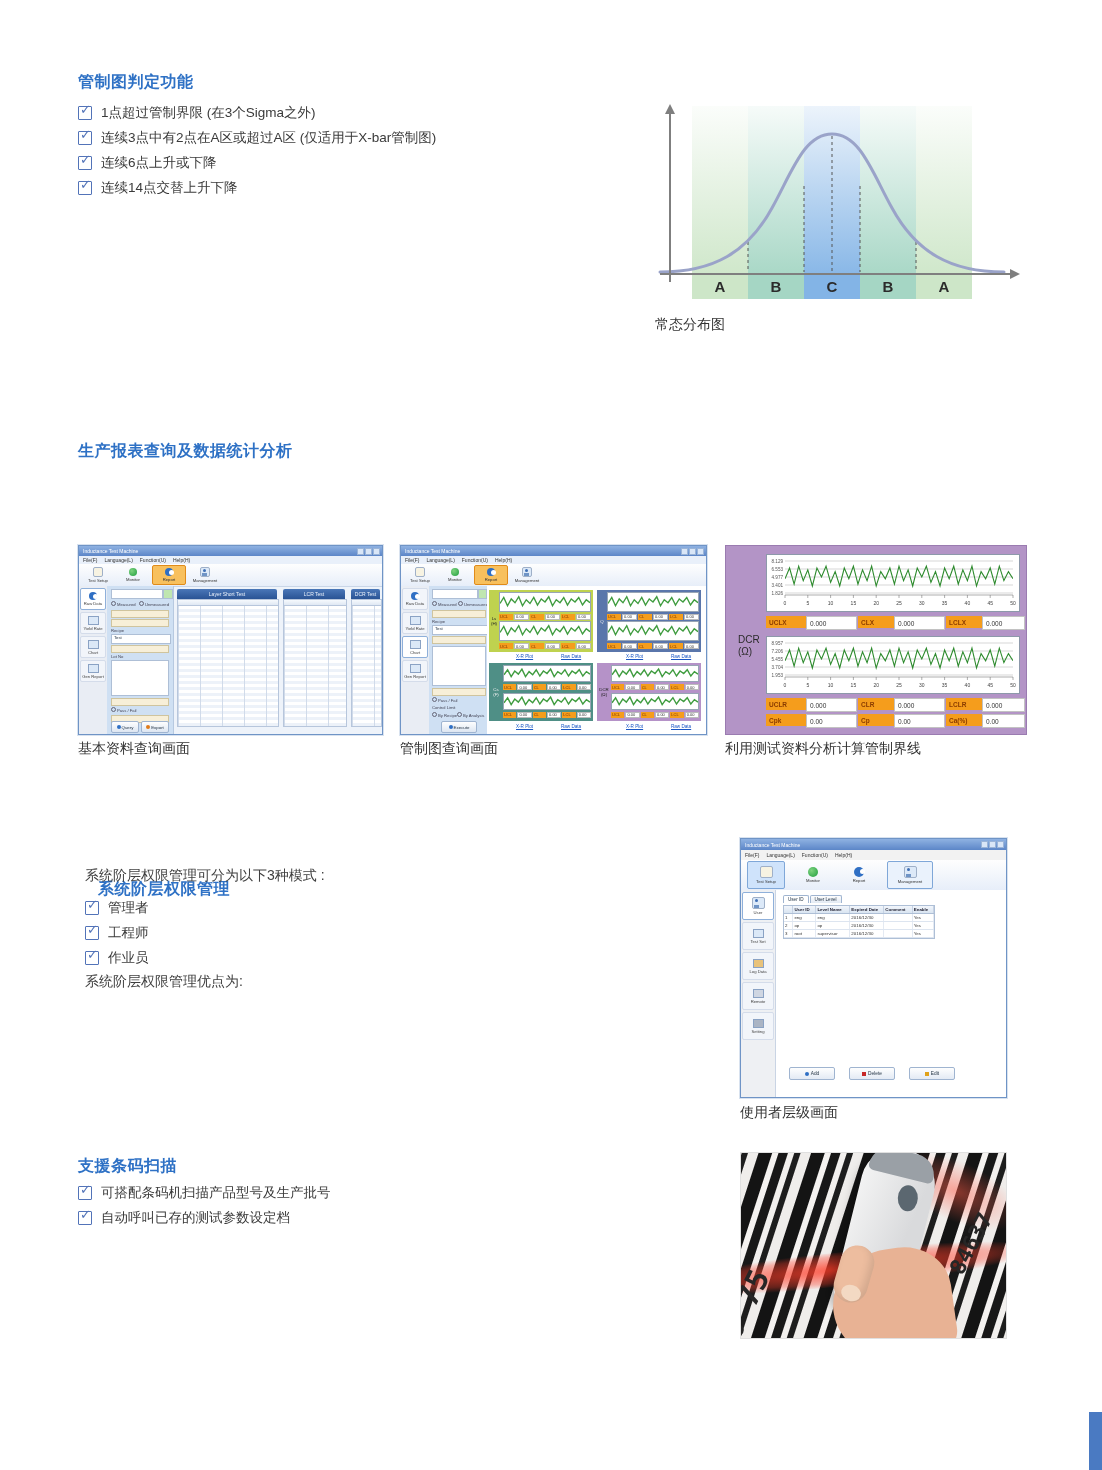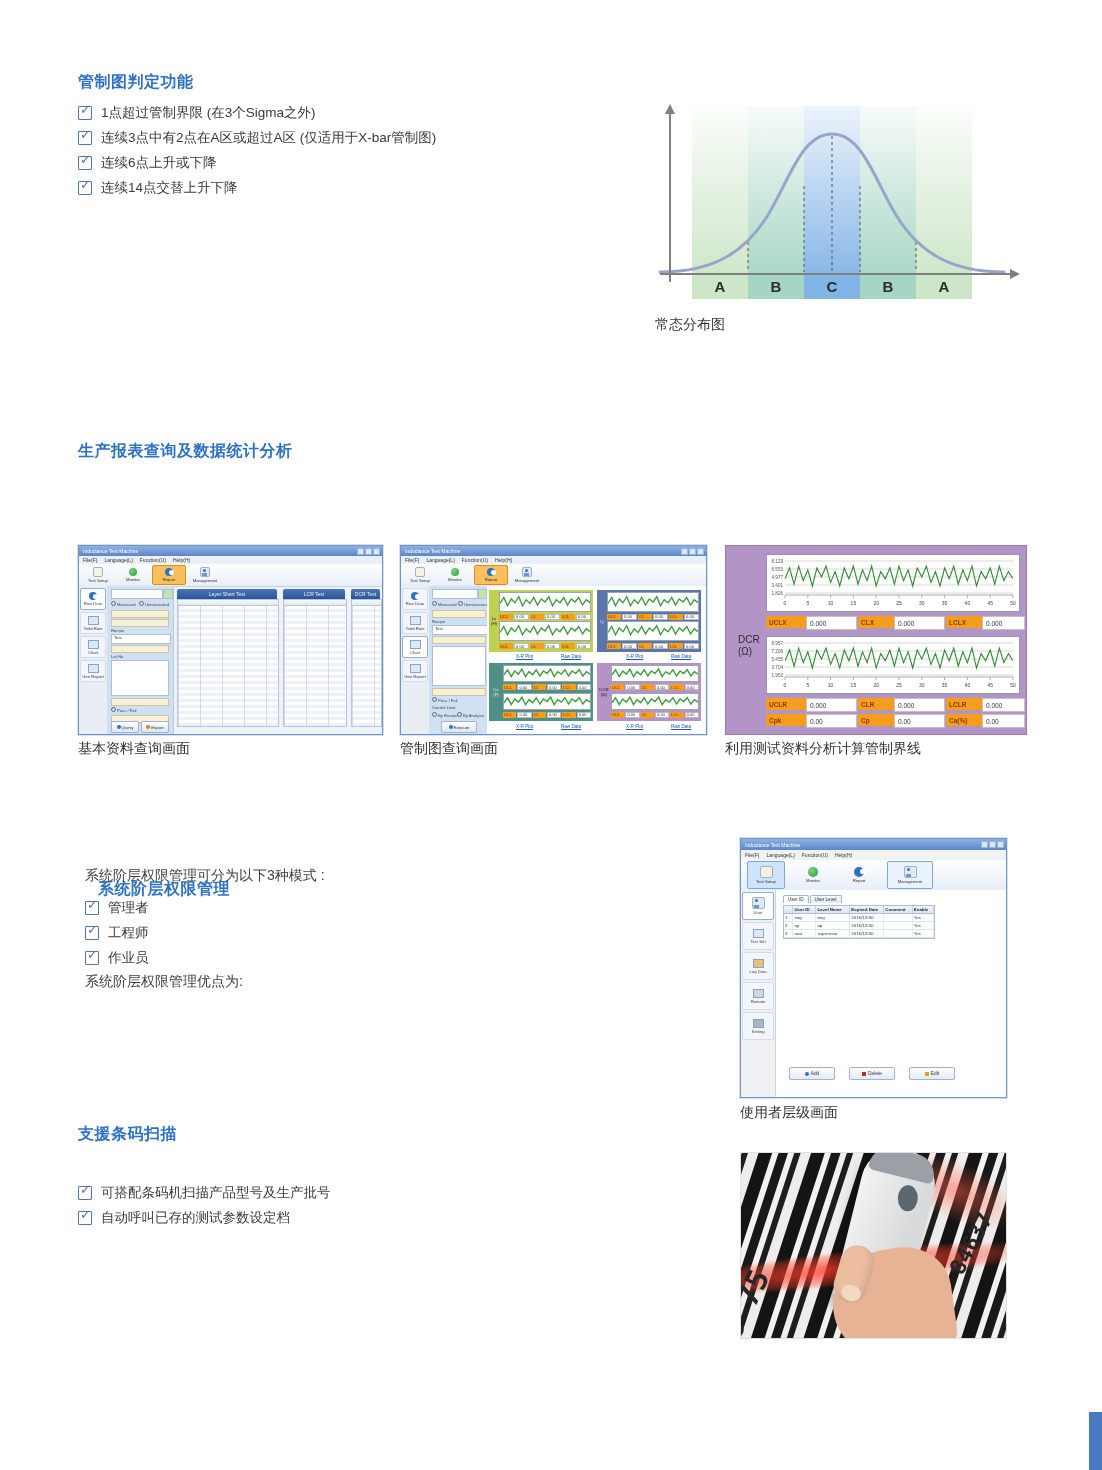--- a/index.html
+++ b/index.html
@@ -724,21 +724,21 @@
         <span class="sq" style="background:#c62828;"></span>
         <span>Delete</span>
       </div>
     <div class="ubtn" style="left:168px;top:228px;">
         <span class="sq" style="background:#e0a21a;"></span>
         <span>Edit</span>
       </div>
   </div>
   <div class="abs caption" style="left:740px;top:1104px;">使用者层级画面</div>
 
-  <div class="abs sec-title" style="left:78px;top:1124px;">支援条码扫描</div>
+  <div class="abs sec-title" style="left:78px;top:1156px;">支援条码扫描</div>
   <div class="abs" style="left:78px;top:1180px;">
     <div class="check-item">
         <span class="checkbox"></span>
         <span>可搭配条码机扫描产品型号及生产批号</span>
       </div>
     <div class="check-item">
         <span class="checkbox"></span>
         <span>自动呼叫已存的测试参数设定档</span>
       </div>
   </div>

